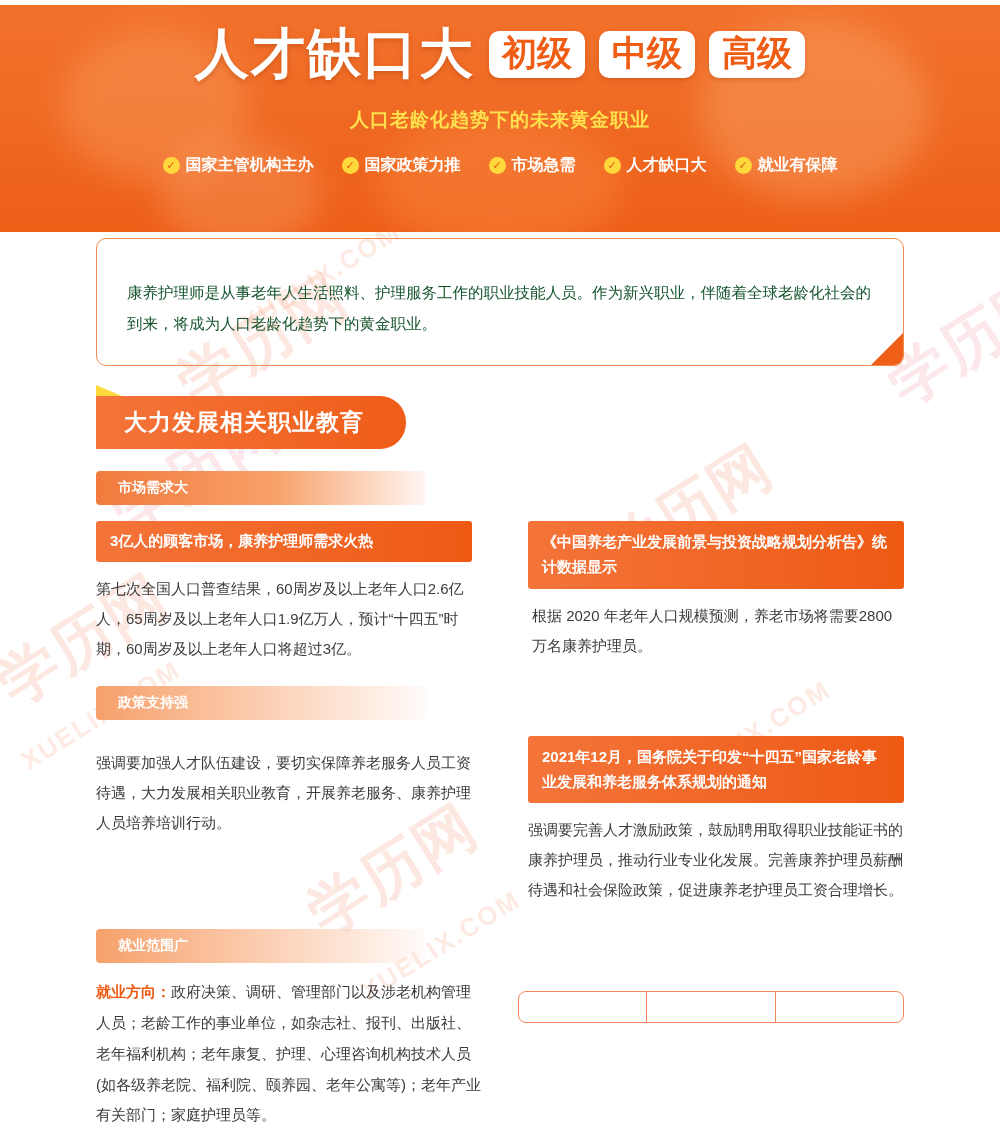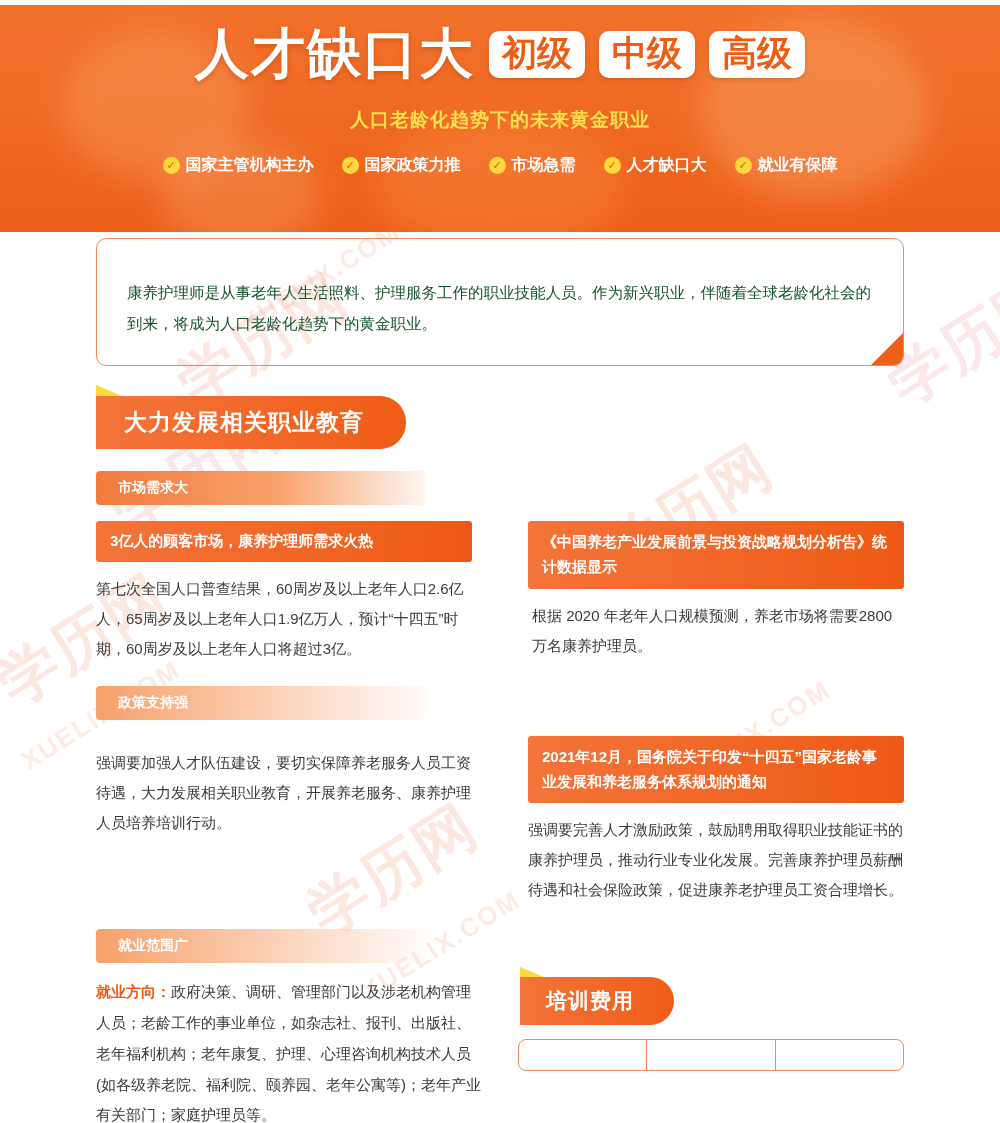--- a/index.html
+++ b/index.html
@@ -382,24 +382,20 @@
     <div class="subpill-row">
       <span class="subpill light">就业范围广</span>
     </div>
 
     <div class="job-body">
       <div class="job-text">
         <span class="lead">就业方向：</span><span>政府决策、调研、管理部门以及涉老机构管理人员；老龄工作的事业单位，如杂志社、报刊、出版社、老年福利机构；老年康复、护理、心理咨询机构技术人员(如各级养老院、福利院、颐养园、老年公寓等)；老年产业有关部门；家庭护理员等。</span>
       </div>
 
       <div class="price-side">
-        <div class="price-ribbon-wrap">
-          <span class="price-corner"></span>
-          <span class="price-ribbon">培训费用</span>
-        </div>
         <div class="price-box">
           <div class="price-cell">
             
           </div>
           <div class="price-cell">
             
           </div>
           <div class="price-cell">
             
           </div>

